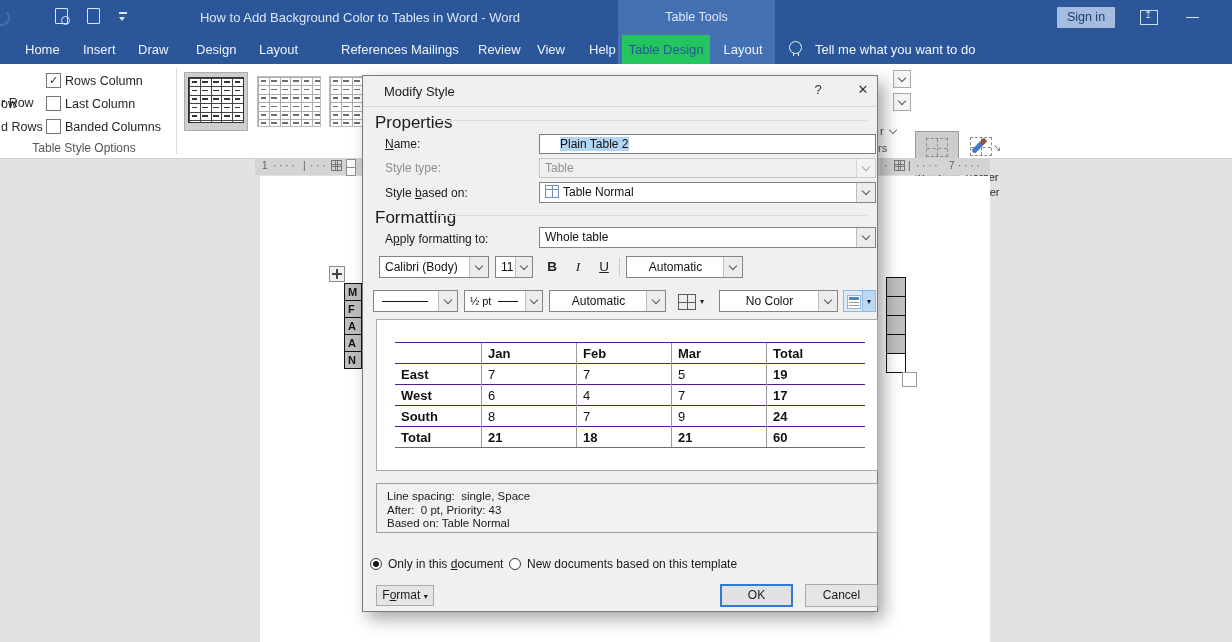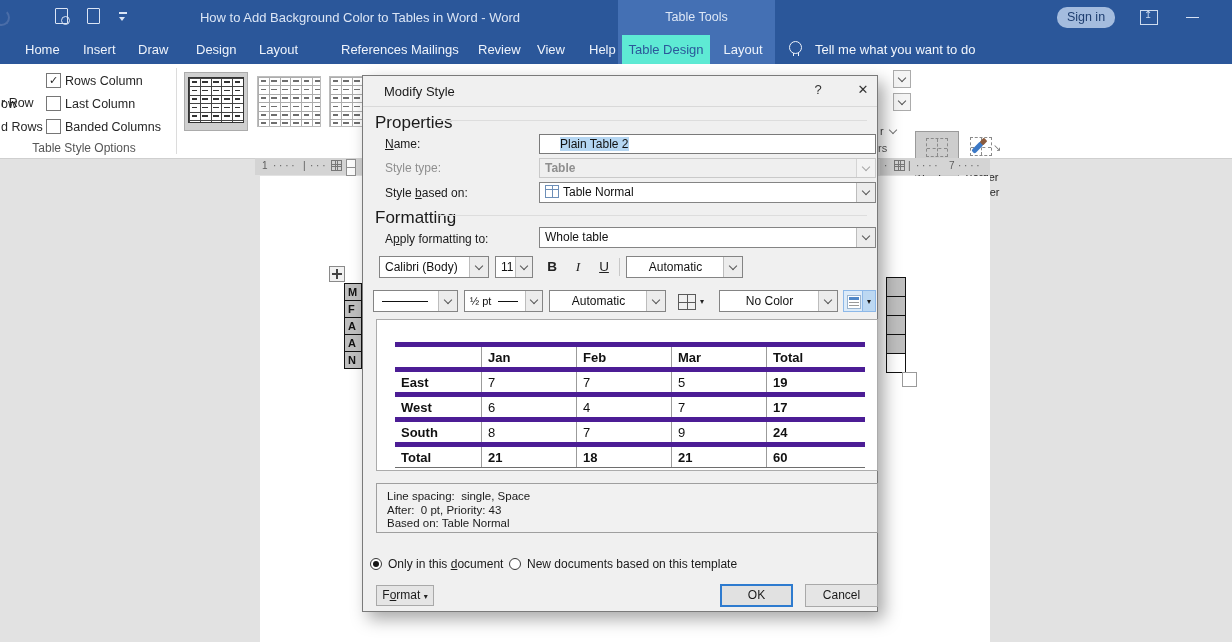--- a/index.html
+++ b/index.html
@@ -6,41 +6,41 @@
   #app{position:relative;width:1232px;height:642px;background:#e2e2e2;overflow:hidden;
        font-family:"Liberation Sans","DejaVu Sans",sans-serif;-webkit-font-smoothing:antialiased;}
 
   
   .titlebar{position:absolute;left:0;top:0;width:1232px;height:35px;background:#2b579a;}
   .app-title{position:absolute;left:0;top:0;width:720px;height:35px;line-height:35px;text-align:center;
              color:#dbe5f5;font-size:13px;}
   .tt-strip{position:absolute;left:618px;top:0;width:157px;height:35px;background:#4470b4;
             color:#dde7f6;font-size:12.5px;text-align:center;line-height:35px;}
   .signin{position:absolute;left:1057px;top:7px;width:58px;height:21px;background:#a4bcde;color:#1e3e70;
-          font-size:12.5px;text-align:center;line-height:21px;border-radius:10px;}
+          font-size:12.5px;text-align:center;line-height:21px;border-radius:1px;}
   .qat-page{position:absolute;width:11px;height:14px;border:1px solid #dbe5f5;border-radius:1px;}
   .mag{position:absolute;width:7px;height:7px;border:1px solid #dbe5f5;border-radius:50%;}
   .undo-arc{position:absolute;left:-7px;top:9px;width:13px;height:13px;border:2px solid #4a6da8;
             border-radius:50%;border-top-color:transparent;}
   .qat-dd-bar{position:absolute;width:8px;height:2px;background:#dbe5f5;}
   .tri-dn{width:0;height:0;border-left:3.5px solid transparent;border-right:3.5px solid transparent;
           border-top:4px solid #dbe5f5;position:absolute;}
   .rdo-box{position:absolute;left:1140px;top:10px;width:16px;height:13px;border:1px solid #cfdcef;}
   .rdo-box::after{content:"↥";position:absolute;left:3px;top:-2px;font-size:10px;color:#cfdcef;}
   .minbar{position:absolute;left:1186px;top:17px;width:13px;height:0;border-top:1.5px solid #d8e2f3;}
 
   
   .tabsrow{position:absolute;left:0;top:35px;width:1232px;height:29px;background:#2b579a;}
   .ctx-strip{position:absolute;left:618px;top:0;width:157px;height:29px;background:#4470b4;}
   .mtab{position:absolute;top:0;height:29px;line-height:29px;font-size:13px;color:#eef3fb;}
   .mtab:nth-of-type(1){left:25px}.mtab:nth-of-type(2){left:83px}.mtab:nth-of-type(3){left:138px}
   .mtab:nth-of-type(4){left:196px}.mtab:nth-of-type(5){left:259px}.mtab:nth-of-type(6){left:341px}
   .mtab:nth-of-type(7){left:411px}.mtab:nth-of-type(8){left:478px}.mtab:nth-of-type(9){left:537px}
   .mtab:nth-of-type(10){left:589px}
-  .tab-active{position:absolute;left:622px;top:0;width:88px;height:29px;background:#5eead4;color:#2b579a;
+  .tab-active{position:absolute;left:622px;top:0;width:88px;height:29px;background:#22c55e;color:#2b579a;
               font-size:13px;text-align:center;line-height:29px;}
   .ctx-tab2{position:absolute;left:712px;top:0;width:62px;height:29px;color:#eef3fb;font-size:13px;
             text-align:center;line-height:29px;}
   .bulb{position:absolute;left:789px;top:41px;width:11px;height:11px;border:1.3px solid #eef3fb;border-radius:50%;}
   .bulb::after{content:"";position:absolute;left:2.5px;top:11px;width:4px;height:3px;border-left:1.3px solid #eef3fb;
                border-right:1.3px solid #eef3fb;}
   .tellme{position:absolute;left:815px;top:35px;height:29px;line-height:29px;color:#f2f6fc;font-size:13px;}
 
   
   .ribbon{position:absolute;left:0;top:64px;width:1232px;height:94px;background:#fff;border-bottom:1px solid #cfcfcf;}
@@ -123,21 +123,21 @@
     background:linear-gradient(#5a5a5a,#5a5a5a) center/1px 100% no-repeat,linear-gradient(#5a5a5a,#5a5a5a) center/100% 1px no-repeat;}
   .splitdd{position:absolute;font-size:8px;color:#222;}
   .shade-btn{position:absolute;width:20px;height:22px;background:#dcebf9;border:1px solid #8db8e8;box-sizing:border-box;}
   .shade-ico{position:absolute;left:3px;top:4px;width:12px;height:12px;background:#fff;border:1px solid #9ab4cf;}
   .shade-ico::before{content:"";position:absolute;left:1px;top:1px;right:1px;height:3px;background:#4f87c8;}
   .shade-ico::after{content:"";position:absolute;left:1px;top:6px;right:1px;height:1px;background:#9a9a9a;box-shadow:0 3px 0 #9a9a9a;}
   .shade-dd{position:absolute;width:13px;height:22px;background:#bcd8f2;border:1px solid #8db8e8;border-left:none;
             box-sizing:border-box;text-align:center;font-size:8px;color:#1a1a1a;line-height:22px;}
   .preview{position:absolute;left:13px;top:243px;width:502px;height:152px;background:#fff;border:1px solid #ababab;box-sizing:border-box;}
   .pvt{position:absolute;left:18px;top:22px;border-collapse:collapse;font-size:13px;color:#111;}
-  .pvt td{height:20px;padding:0 0 0 6px;border-top:5px solid #4c1d95;font-weight:normal;}
+  .pvt td{height:20px;padding:0 0 0 6px;border-top:1px solid #4c1d95;font-weight:normal;}
   .pvt tr:last-child td{border-bottom:1px solid #6e6e6e;}
   .pvt td + td{border-left:1px solid #9b9b9b;}
   .pvt td.b{font-weight:bold;}
   .desc{position:absolute;left:13px;top:407px;width:502px;height:50px;background:#f1f1f1;border:1px solid #9f9f9f;
         box-sizing:border-box;padding:6px 10px;font-size:11.5px;line-height:13.5px;color:#1a1a1a;}
   .desc div{white-space:pre;}
   .radio{position:absolute;width:12px;height:12px;border:1px solid #383838;border-radius:50%;background:#fff;box-sizing:border-box;}
   .radio .dot{position:absolute;left:2px;top:2px;width:6px;height:6px;border-radius:50%;background:#161616;}
   .rlabel{position:absolute;font-size:12px;color:#1a1a1a;}
   .pushbtn{position:absolute;background:#e5e5e5;border:1px solid #a9a9a9;font-size:12px;color:#1a1a1a;
@@ -268,21 +268,21 @@
     </div>
     <div class="dlg-sep"></div>
 
     <span class="seclbl" style="left:12px;top:37px;">Properties</span>
     <span class="secline" style="left:74px;right:10px;top:44px;"></span>
 
     <span class="flabel" style="left:22px;top:61px;"><span></span><span class="mn">N</span><span>ame:</span></span>
     <div class="field" style="top:58px;"><span class="sel">Plain Table 2</span></div>
 
     <span class="flabel dis" style="left:22px;top:85px;">Style type:</span>
-    <div class="combo dis" style="left:176px;top:82px;width:337px;height:20px;font-weight:bold;">
+    <div class="combo dis" style="left:176px;top:82px;width:337px;height:20px;">
       <span class="val">Table</span>
       <span class="dd">
           <span class="chev"></span>
         </span>
     </div>
 
     <span class="flabel" style="left:22px;top:110px;"><span>Style </span><span class="mn">b</span><span>ased on:</span></span>
     <div class="combo" style="left:176px;top:106px;width:337px;height:21px;">
       <span class="val"><span class="tn-icon"></span><span>Table Normal</span></span>
       <span class="dd">

